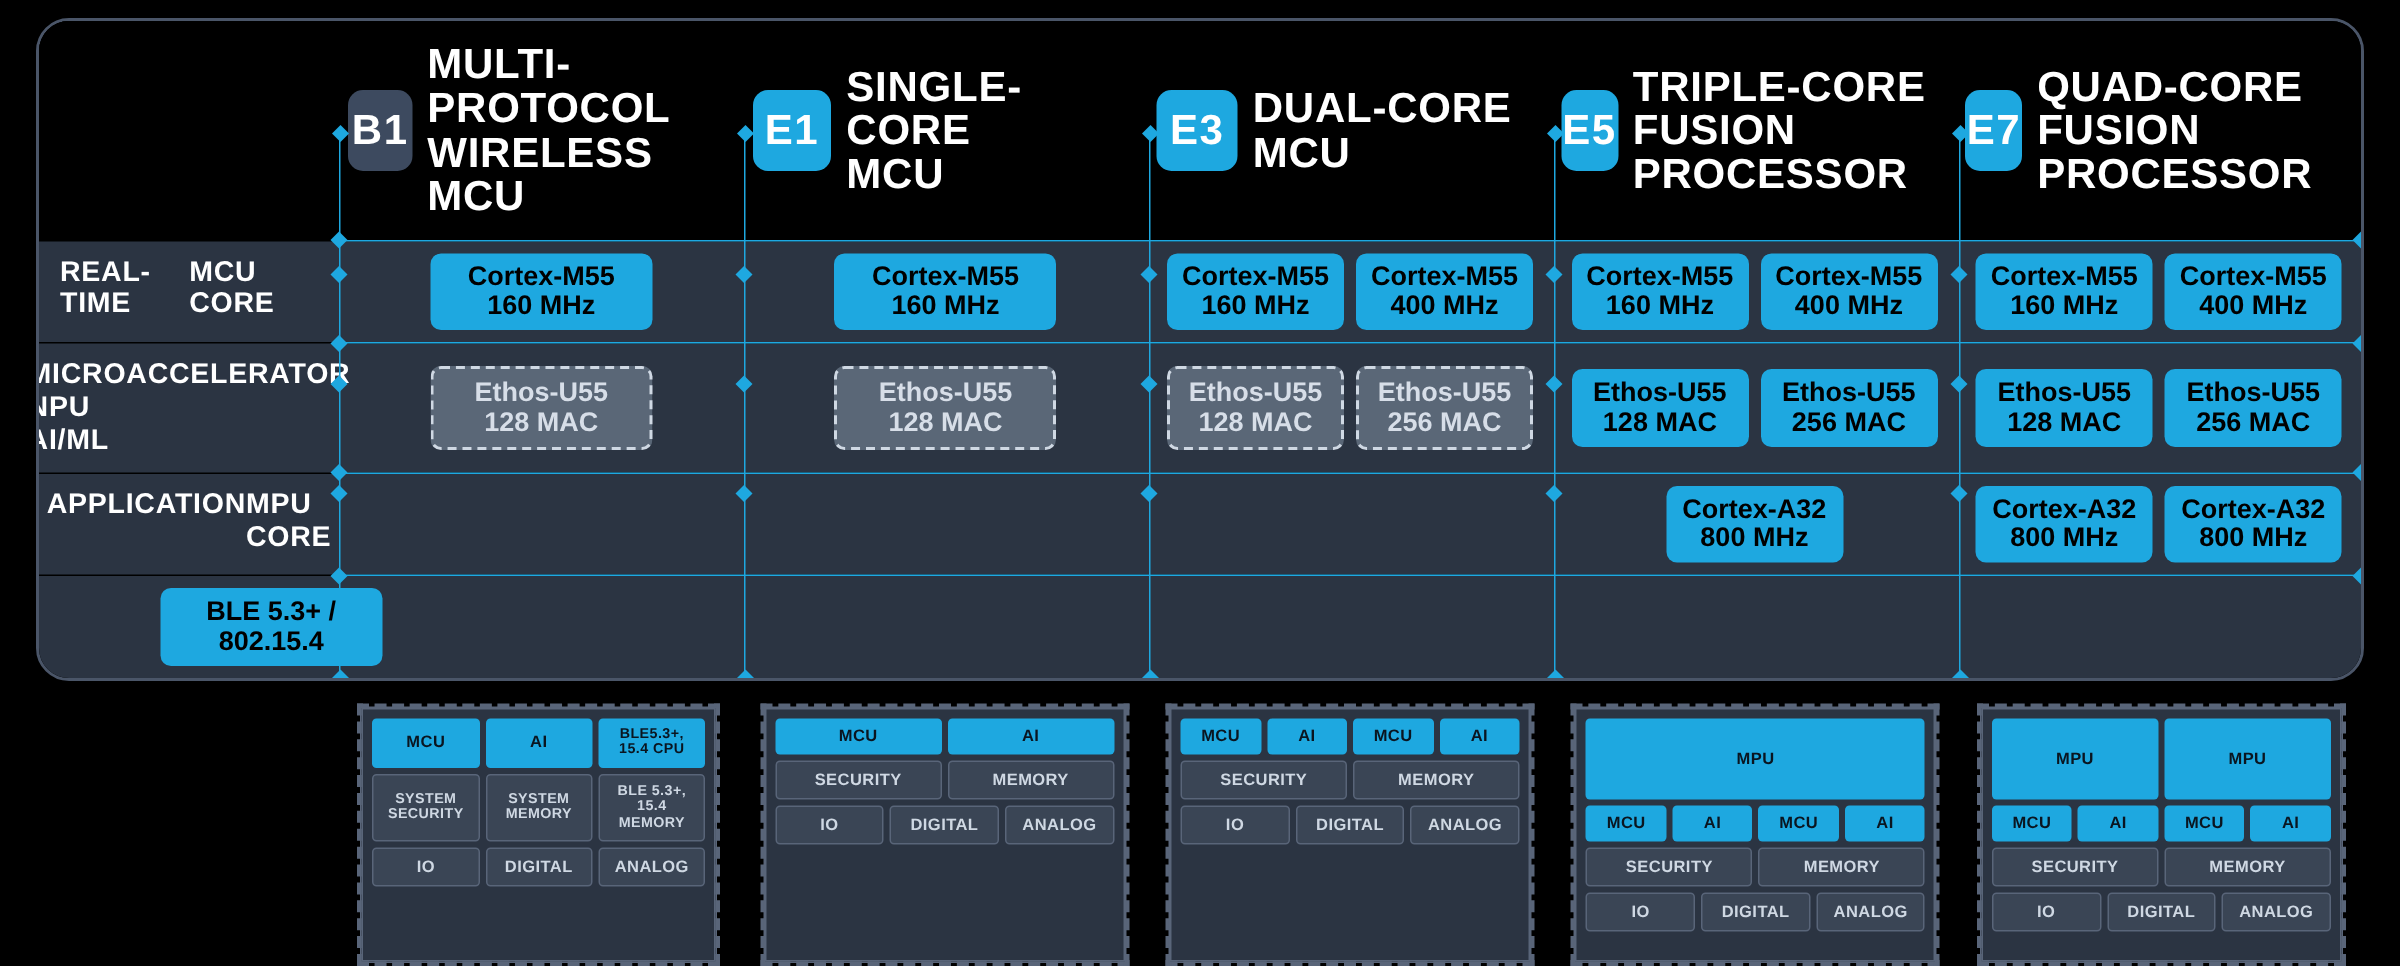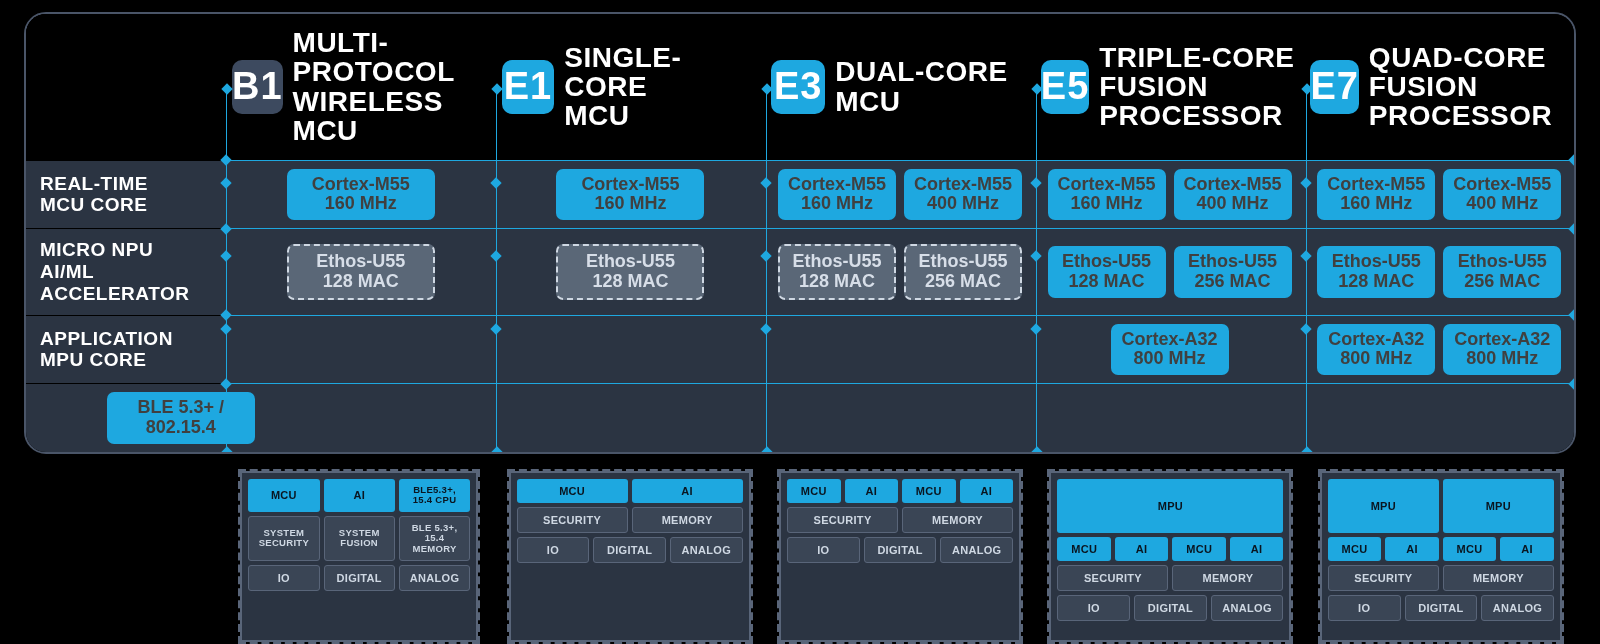--- a/index.html
+++ b/index.html
@@ -2,29 +2,29 @@
 <html><head>
 <meta charset="utf-8">
 <style>
   *{box-sizing:border-box;margin:0;padding:0}
   body{background:#000;font-family:"Arial Narrow",Arial,sans-serif;font-stretch:condensed;color:#fff;width:1600px;height:644px;padding:12px 24px;overflow:hidden}
   .main{display:flex;flex-direction:column;gap:18px}
   .grid{border:2px solid #4a5568;border-radius:22px;overflow:hidden;position:relative}
   .row{display:flex;align-items:stretch}
   .headrow{background:#000}
   .datarow{background:#2b3442}
-  .labelcell{width:200px;min-width:200px;padding:10px 14px;display:flex;flex-direction:column;justify-content:center;font-weight:700;font-size:19px;line-height:1.15;letter-spacing:.5px;text-transform:uppercase}
+  .labelcell{width:200px;min-width:200px;padding:10px 14px;display:flex;flex-direction:row;justify-content:center;font-weight:700;font-size:19px;line-height:1.15;letter-spacing:.5px;text-transform:uppercase}
   .headrow .labelcell{background:#000}
   .col{flex:1 1 0;display:flex;align-items:center;justify-content:center;gap:8px;padding:8px;position:relative}
   .colhead{flex:1 1 0;display:flex;align-items:center;gap:10px;padding:14px 6px}
-  .badge{width:54px;height:54px;border-radius:10px;display:flex;align-items:center;justify-content:center;font-size:38px;font-weight:800;color:#fff;letter-spacing:1px}
+  .badge{width:54px;height:54px;border-radius:10px;display:flex;align-items:center;justify-content:center;font-size:28px;font-weight:800;color:#fff;letter-spacing:1px}
   .badge.dark{background:#3d4a5f}
   .badge.blue{background:#1ea8e0}
   .headtext{font-weight:800;font-size:28px;line-height:1.05;letter-spacing:.5px;text-transform:uppercase}
-  .pill{background:#1ea8e0;color:#404040;border-radius:7px;padding:6px 6px;min-width:118px;text-align:center;font-weight:700;font-size:18px;line-height:1.1}
+  .pill{background:#1ea8e0;color:#000000;border-radius:7px;padding:6px 6px;min-width:118px;text-align:center;font-weight:700;font-size:18px;line-height:1.1}
   .pill.wide{min-width:148px}
   .pill.ghost{background:#5a6777;color:#d7dee8;border:2px dashed #cfd8e3}
   .hline{height:1px;background:#1ea8e0;position:relative}
   .hline::before,.hline::after{content:"";position:absolute;width:8px;height:8px;background:#1ea8e0;transform:rotate(45deg);top:-3.5px}
   .hline::before{left:-4px}
   .hline::after{right:-4px}
   .hlinewrap{padding-left:200px}
   .vline{position:absolute;width:1px;background:#1ea8e0;top:75px;bottom:0}
   .vline::before,.vline::after{content:"";position:absolute;width:8px;height:8px;background:#1ea8e0;transform:rotate(45deg);left:-3.5px}
   .vline::before{top:-4px}
@@ -196,21 +196,21 @@
   <div class="chips" id="chips">
       <div class="chipcol">
         <div class="chip sz1">
           <div class="chiprow">
             <div class="cb blue">MCU</div>
             <div class="cb blue">AI</div>
             <div class="cb blue sm">BLE5.3+, 15.4 CPU</div>
           </div>
           <div class="chiprow">
             <div class="cb gray sm">SYSTEM SECURITY</div>
-            <div class="cb gray sm">SYSTEM FUSION</div>
+            <div class="cb gray sm">SYSTEM MEMORY</div>
             <div class="cb gray sm">BLE 5.3+, 15.4 MEMORY</div>
           </div>
           <div class="chiprow">
             <div class="cb gray">IO</div>
             <div class="cb gray">DIGITAL</div>
             <div class="cb gray">ANALOG</div>
           </div>
         </div>
       </div>
       <div class="chipcol">

